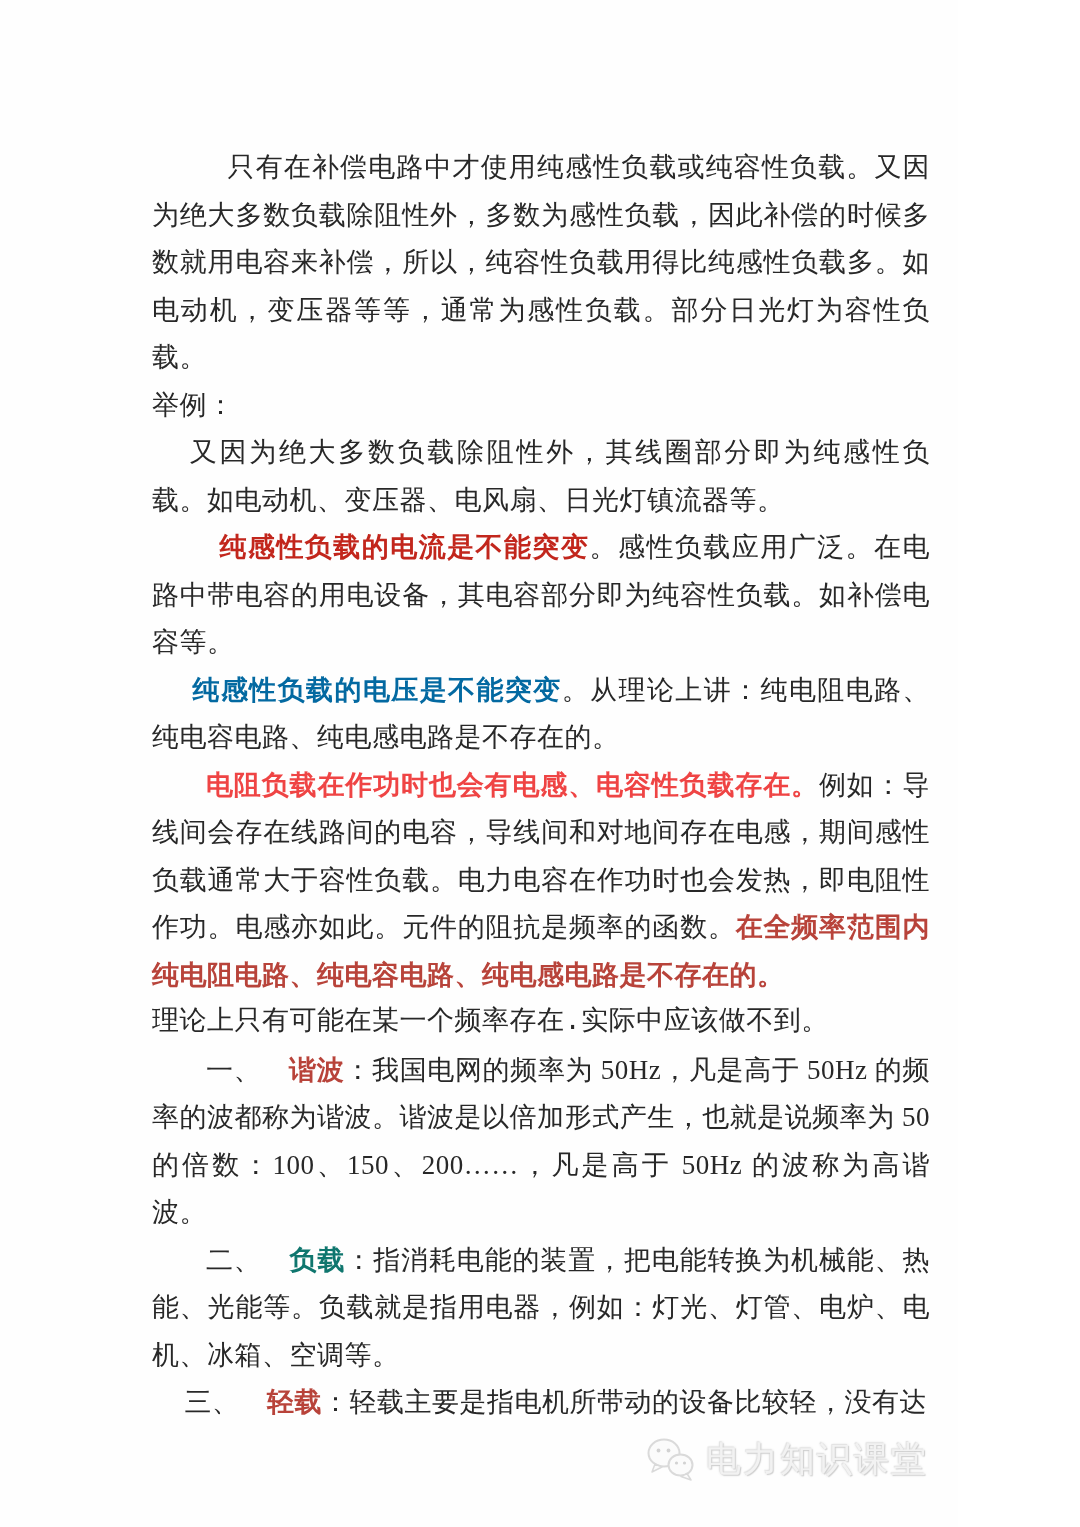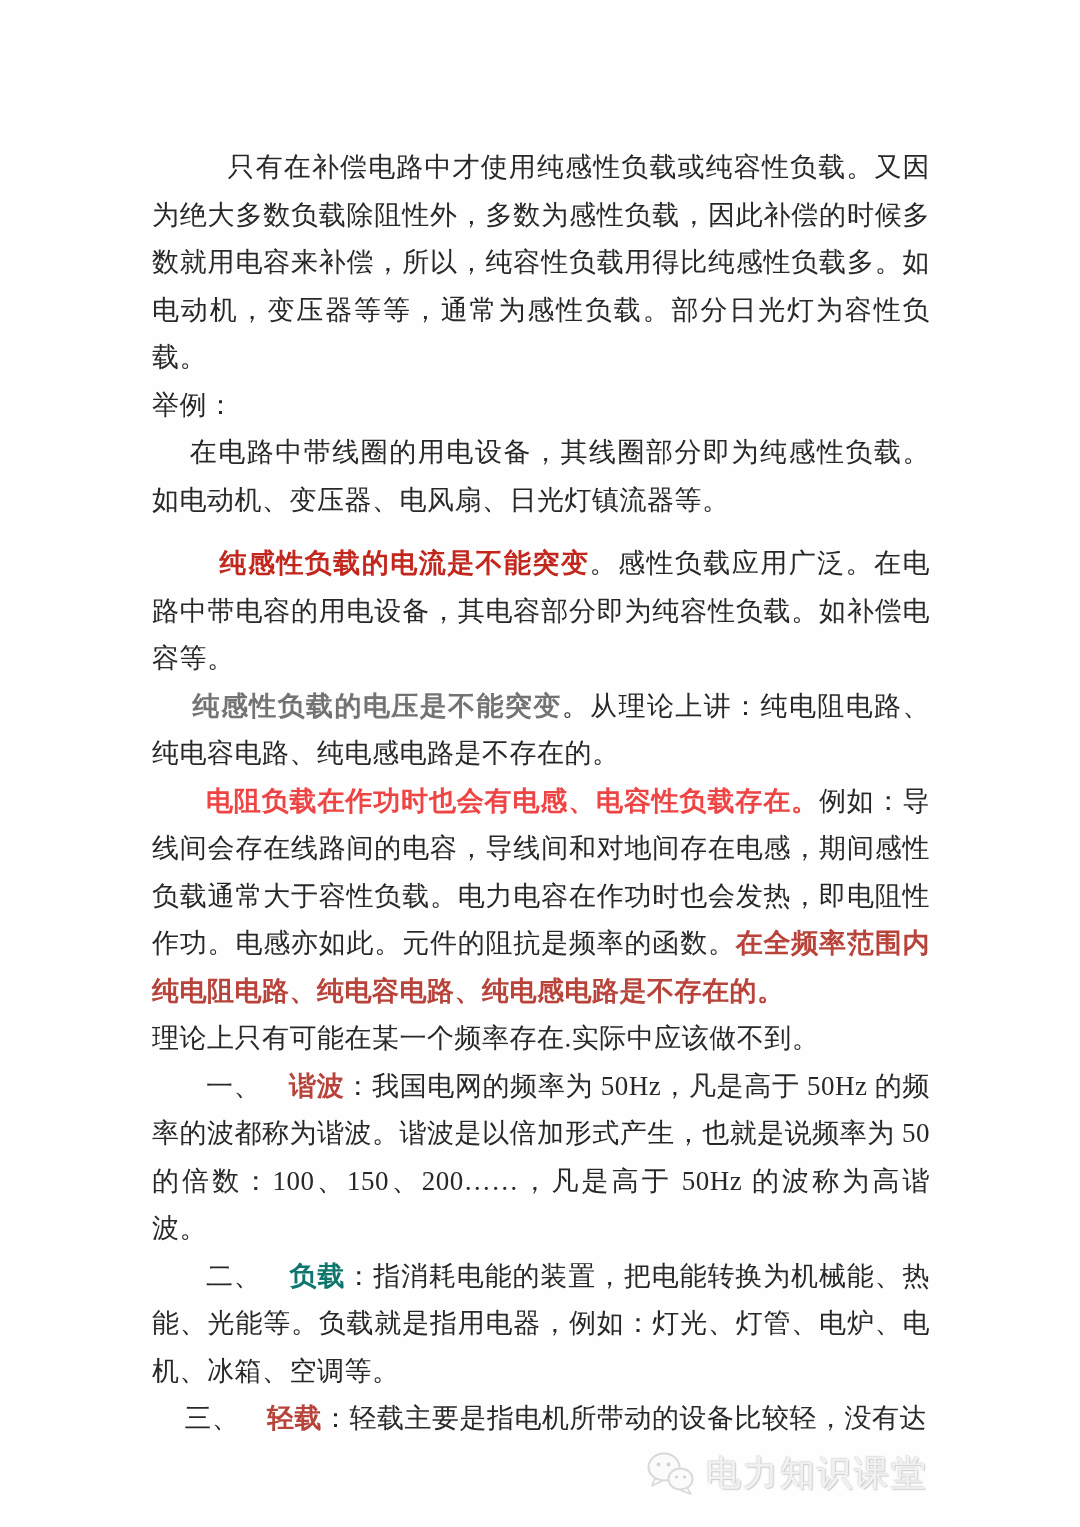--- a/index.html
+++ b/index.html
@@ -23,21 +23,21 @@
     color: #282828;
   }
   .doc-body p { margin: 0; }
   .seg-normal { font-weight: normal; }
   .seg-bold   { font-weight: normal; }
   .seg-red    { font-weight: bold; }
   .seg-red-bold { font-weight: bold; }
   .watermark {
     position: absolute;
     right: 30px;
-    bottom: 30px;
+    bottom: 44px;
     display: flex;
     align-items: center;
     gap: 10px;
     font-family: Liberation Mono, monospace;
   }
   .watermark .wm-label {
     font-size: 35px;
     letter-spacing: 2px;
     color: #f2f2f2;
     text-shadow: 1px 1px 1px #cfcfcf, -1px -1px 1px #e2e2e2, 0 0 3px #d8d8d8;
@@ -45,25 +45,25 @@
   .wm-icon { display: inline-block; width: 50px; height: 46px; }
 </style>
 </head>
 <body>
 
 <div class="page" style="background: rgb(254, 254, 254);">
 
   <div class="doc-body" style="color: rgb(40, 40, 40);">
       <p style="text-indent: 2.8em;"><span class="seg-normal">只有在补偿电路中才使用纯感性负载或纯容性负载。又因为绝大多数负载除阻性外，多数为感性负载，因此补偿的时候多数就用电容来补偿，所以，纯容性负载用得比纯感性负载多。如电动机，变压器等等，通常为感性负载。部分日光灯为容性负载。</span></p>
       <p style="text-indent: 0px;"><span class="seg-bold">举例：</span></p>
-      <p style="text-indent: 1.4em;"><span class="seg-normal">在电路中带线圈的用电设备，其线圈部分即为纯感性负载。如电动机、变压器、电风扇、日光灯镇流器等。</span></p>
-      <p style="text-indent: 2.5em; margin-top: 16px;"><span class="seg-red-bold" style="color: rgb(194, 38, 28);">纯感性负载的电流是不能突变</span><span class="seg-normal">。感性负载应用广泛。在电路中带电容的用电设备，其电容部分即为纯容性负载。如补偿电容等。</span></p>
-      <p style="text-indent: 1.5em;"><span class="seg-red-bold" style="color: #737373;">纯感性负载的电压是不能突变</span><span class="seg-normal">。从理论上讲：纯电阻电路、纯电容电路、纯电感电路是不存在的。</span></p>
+      <p style="text-indent: 1.4em;"><span class="seg-normal">又因为绝大多数负载除阻性外，其线圈部分即为纯感性负载。如电动机、变压器、电风扇、日光灯镇流器等。</span></p>
+      <p style="text-indent: 2.5em;"><span class="seg-red-bold" style="color: rgb(194, 38, 28);">纯感性负载的电流是不能突变</span><span class="seg-normal">。感性负载应用广泛。在电路中带电容的用电设备，其电容部分即为纯容性负载。如补偿电容等。</span></p>
+      <p style="text-indent: 1.5em;"><span class="seg-red-bold" style="color: #0369a1;">纯感性负载的电压是不能突变</span><span class="seg-normal">。从理论上讲：纯电阻电路、纯电容电路、纯电感电路是不存在的。</span></p>
       <p style="text-indent: 2em;"><span class="seg-red-bold" style="color: #ef4444;">电阻负载在作功时也会有电感、电容性负载存在。</span><span class="seg-normal">例如：导线间会存在线路间的电容，导线间和对地间存在电感，期间感性负载通常大于容性负载。电力电容在作功时也会发热，即电阻性作功。电感亦如此。元件的阻抗是频率的函数。</span><span class="seg-red" style="color: rgb(184, 67, 58);">在全频率范围内纯电阻电路、纯电容电路、纯电感电路是不存在的。</span></p>
-      <p style="text-indent: 0px;"><span class="seg-normal">理论上只有可能在某一个频率存在.实际中应该做不到。</span></p>
+      <p style="text-indent: 0px; font-family: Liberation Mono, monospace;"><span class="seg-normal">理论上只有可能在某一个频率存在.实际中应该做不到。</span></p>
       <p style="text-indent: 2em;"><span class="seg-normal">一、　</span><span class="seg-red" style="color: rgb(184, 67, 58);">谐波</span><span class="seg-normal">：我国电网的频率为 50Hz，凡是高于 50Hz 的频率的波都称为谐波。谐波是以倍加形式产生，也就是说频率为 50 的倍数：100、150、200……，凡是高于 50Hz 的波称为高谐波。</span></p>
       <p style="text-indent: 2em;"><span class="seg-normal">二、　</span><span class="seg-red" style="color: #0f766e;">负载</span><span class="seg-normal">：指消耗电能的装置，把电能转换为机械能、热能、光能等。负载就是指用电器，例如：灯光、灯管、电炉、电机、冰箱、空调等。</span></p>
       <p style="text-indent: 1.2em;"><span class="seg-normal">三、　</span><span class="seg-red" style="color: rgb(184, 67, 58); margin-top: 20px;">轻载</span><span class="seg-normal">：轻载主要是指电机所带动的设备比较轻，没有达</span></p>
     </div>
 
   <div class="watermark">
     <span class="wm-icon">
       <svg width="50" height="46" viewBox="0 0 50 46" xmlns="http://www.w3.org/2000/svg">
         <ellipse cx="18" cy="16" rx="15.5" ry="13.5" fill="#fbfbfb" stroke="#dadada" stroke-width="2"></ellipse>
         <path d="M9 27 L6 35 L16 30 Z" fill="#fbfbfb" stroke="#dadada" stroke-width="1.5" stroke-linejoin="round"></path>

